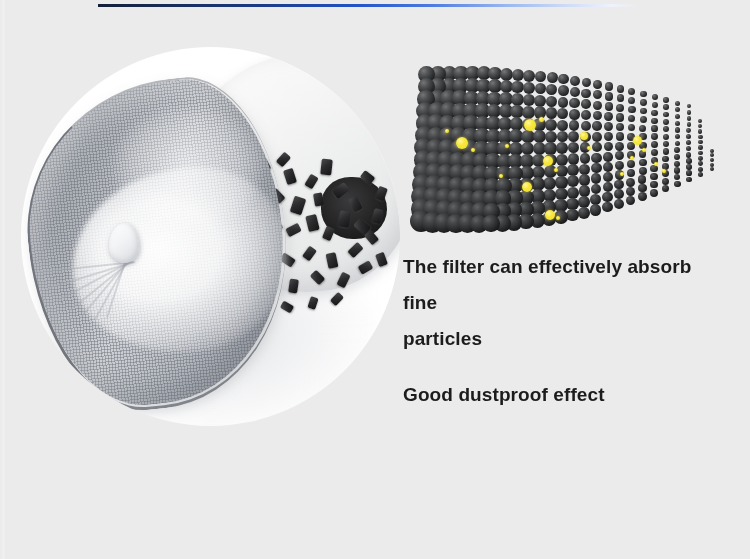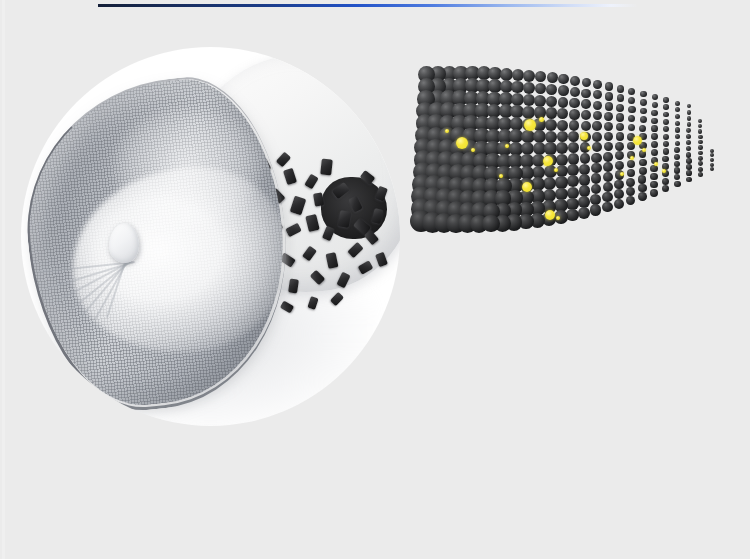--- a/index.html
+++ b/index.html
@@ -665,14 +665,22 @@
         <div class="ypart" style="left: 238px; top: 96px; width: 4px; height: 4px;"></div>
         <div class="ypart" style="left: 226px; top: 104px; width: 4px; height: 4px;"></div>
         <div class="ypart" style="left: 141px; top: 158px; width: 10px; height: 10px;"></div>
         <div class="ypart" style="left: 152px; top: 164px; width: 4px; height: 4px;"></div>
         <div class="ypart" style="left: 258px; top: 117px; width: 4px; height: 4px;"></div>
         <div class="ypart" style="left: 250px; top: 110px; width: 4px; height: 4px;"></div>
         <div class="ypart" style="left: 216px; top: 120px; width: 4px; height: 4px;"></div>
       </div>
   </div>
 
+  <div class="caption-block">
+    <div class="caption-line">
+      <span>The filter can effectively absorb fine</span>
+      <br>
+      <span>particles</span>
+    </div>
+    <div class="caption-line second">Good dustproof effect</div>
+  </div>
 
 </div>
 
 </body></html>

